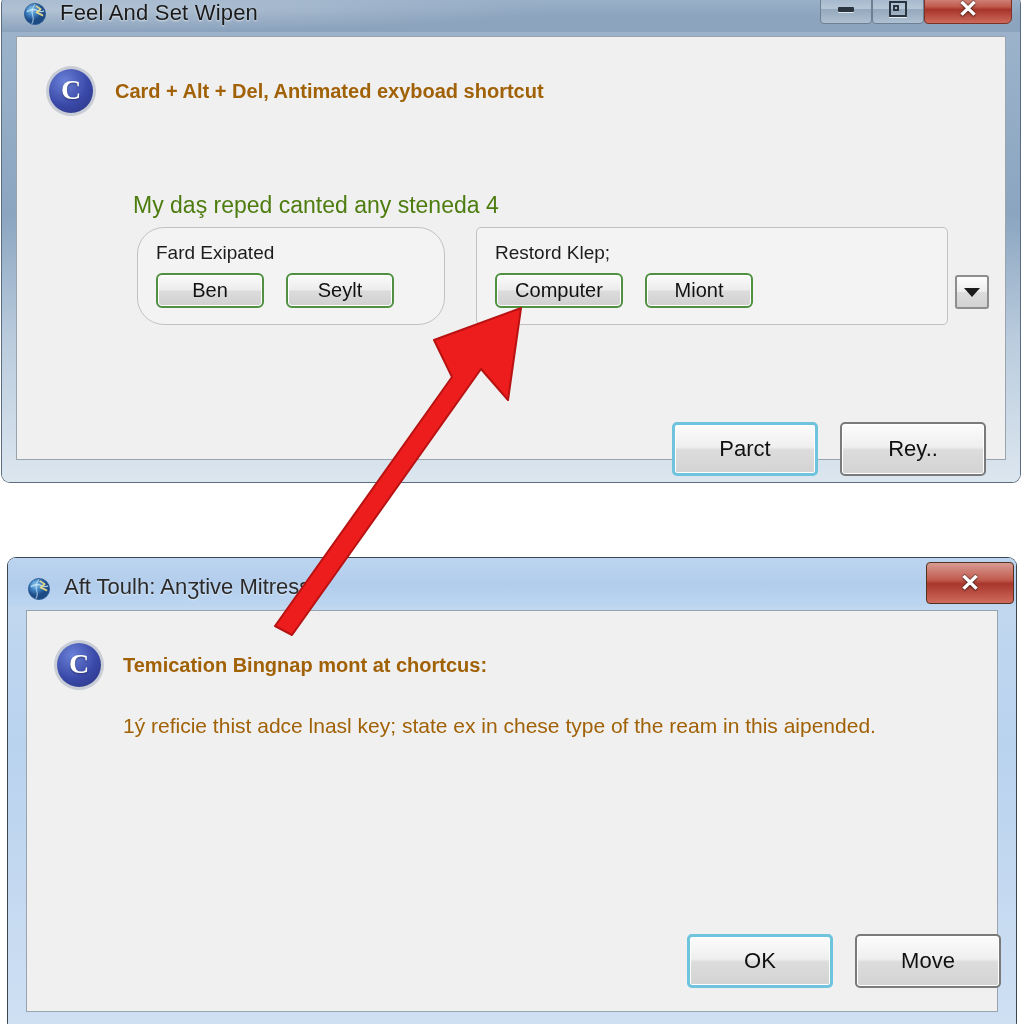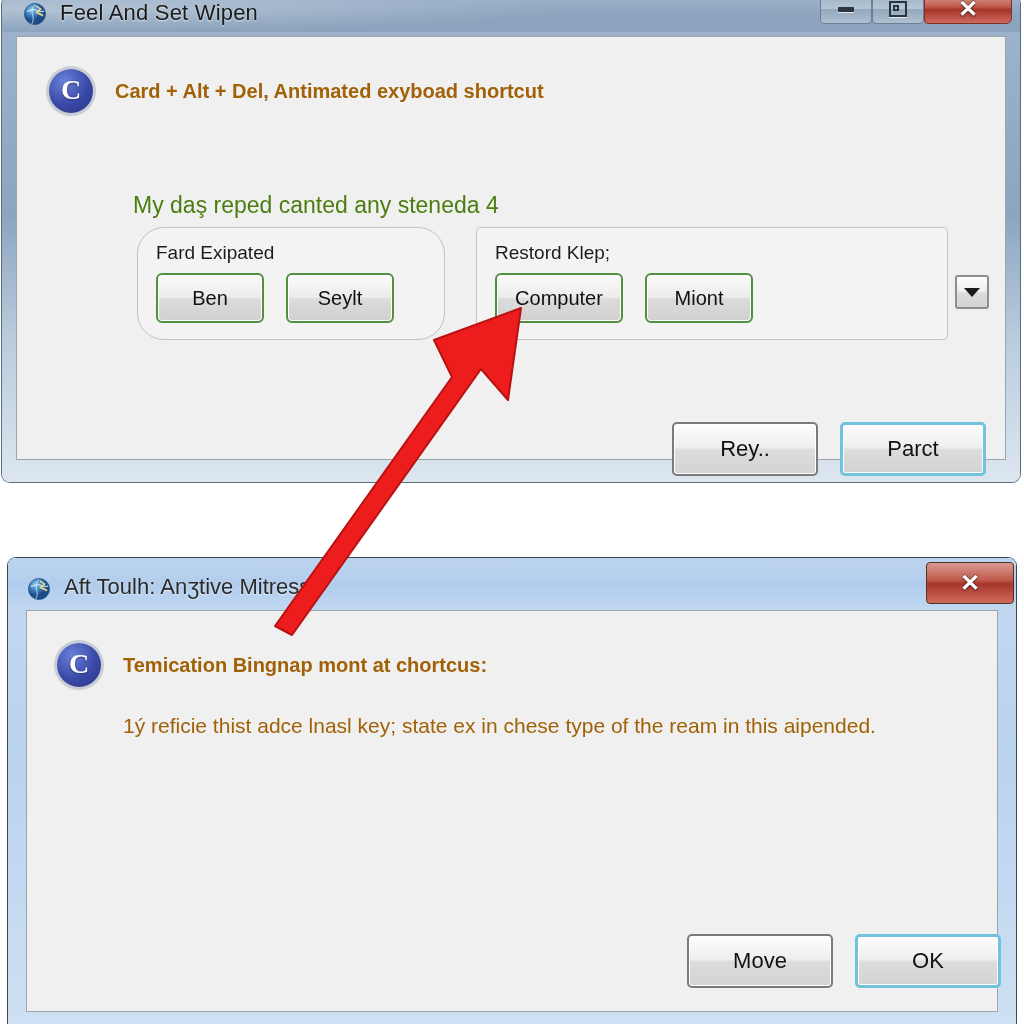--- a/index.html
+++ b/index.html
@@ -194,21 +194,21 @@
   .gb2 { width: 472px; margin-left: 31px; }
   .group-label {
     font-size: 19px;
     color: #1c1c1c;
     margin-bottom: 9px;
     white-space: nowrap;
   }
   .btn-row { display: flex; gap: 22px; }
   .gbtn {
     min-width: 108px;
-    height: 50px;
+    height: 35px;
     border: 2px solid #4f9140;
     border-radius: 6px;
     background: linear-gradient(180deg, #fbfbfb 0%, #ececec 48%, #dcdcdc 52%, #d0d0d0 100%);
     color: #111111;
     font-size: 20px;
     display: flex;
     align-items: center;
     justify-content: center;
     box-sizing: border-box;
     padding: 0 11px;
@@ -425,22 +425,22 @@
           </div>
         </div>
 
       </div>
 
       <div class="dropdown-btn">
         <div class="caret-down"></div>
       </div>
 
       <div class="footer1">
+        <div class="fbtn default">Parct</div>
         <div class="fbtn normal">Rey..</div>
-        <div class="fbtn default">Parct</div>
       </div>
 
     </div>
   </div>
 
   <div class="win2">
 
     <div class="titlebar">
       <svg class="app-icon" viewBox="0 0 32 32">
         <defs>
@@ -467,22 +467,22 @@
       <div class="header-row2">
         <div class="c-icon">
           <span>C</span>
         </div>
         <div class="heading">Temication Bingnap mont at chortcus:</div>
       </div>
 
       <div class="body2">1ý reficie thist adce lnasl key; state ex in chese type of the ream in this aipended.</div>
 
       <div class="footer2">
+        <div class="fbtn default">OK</div>
         <div class="fbtn normal">Move</div>
-        <div class="fbtn default">OK</div>
       </div>
 
     </div>
   </div>
 
   <svg class="arrow-svg" viewBox="0 0 1024 1024">
     <g fill="#ee1d1d" stroke="#b81212" stroke-width="2" stroke-linejoin="round">
       <path d="M 275 626
                L 452 377
                L 434 340

